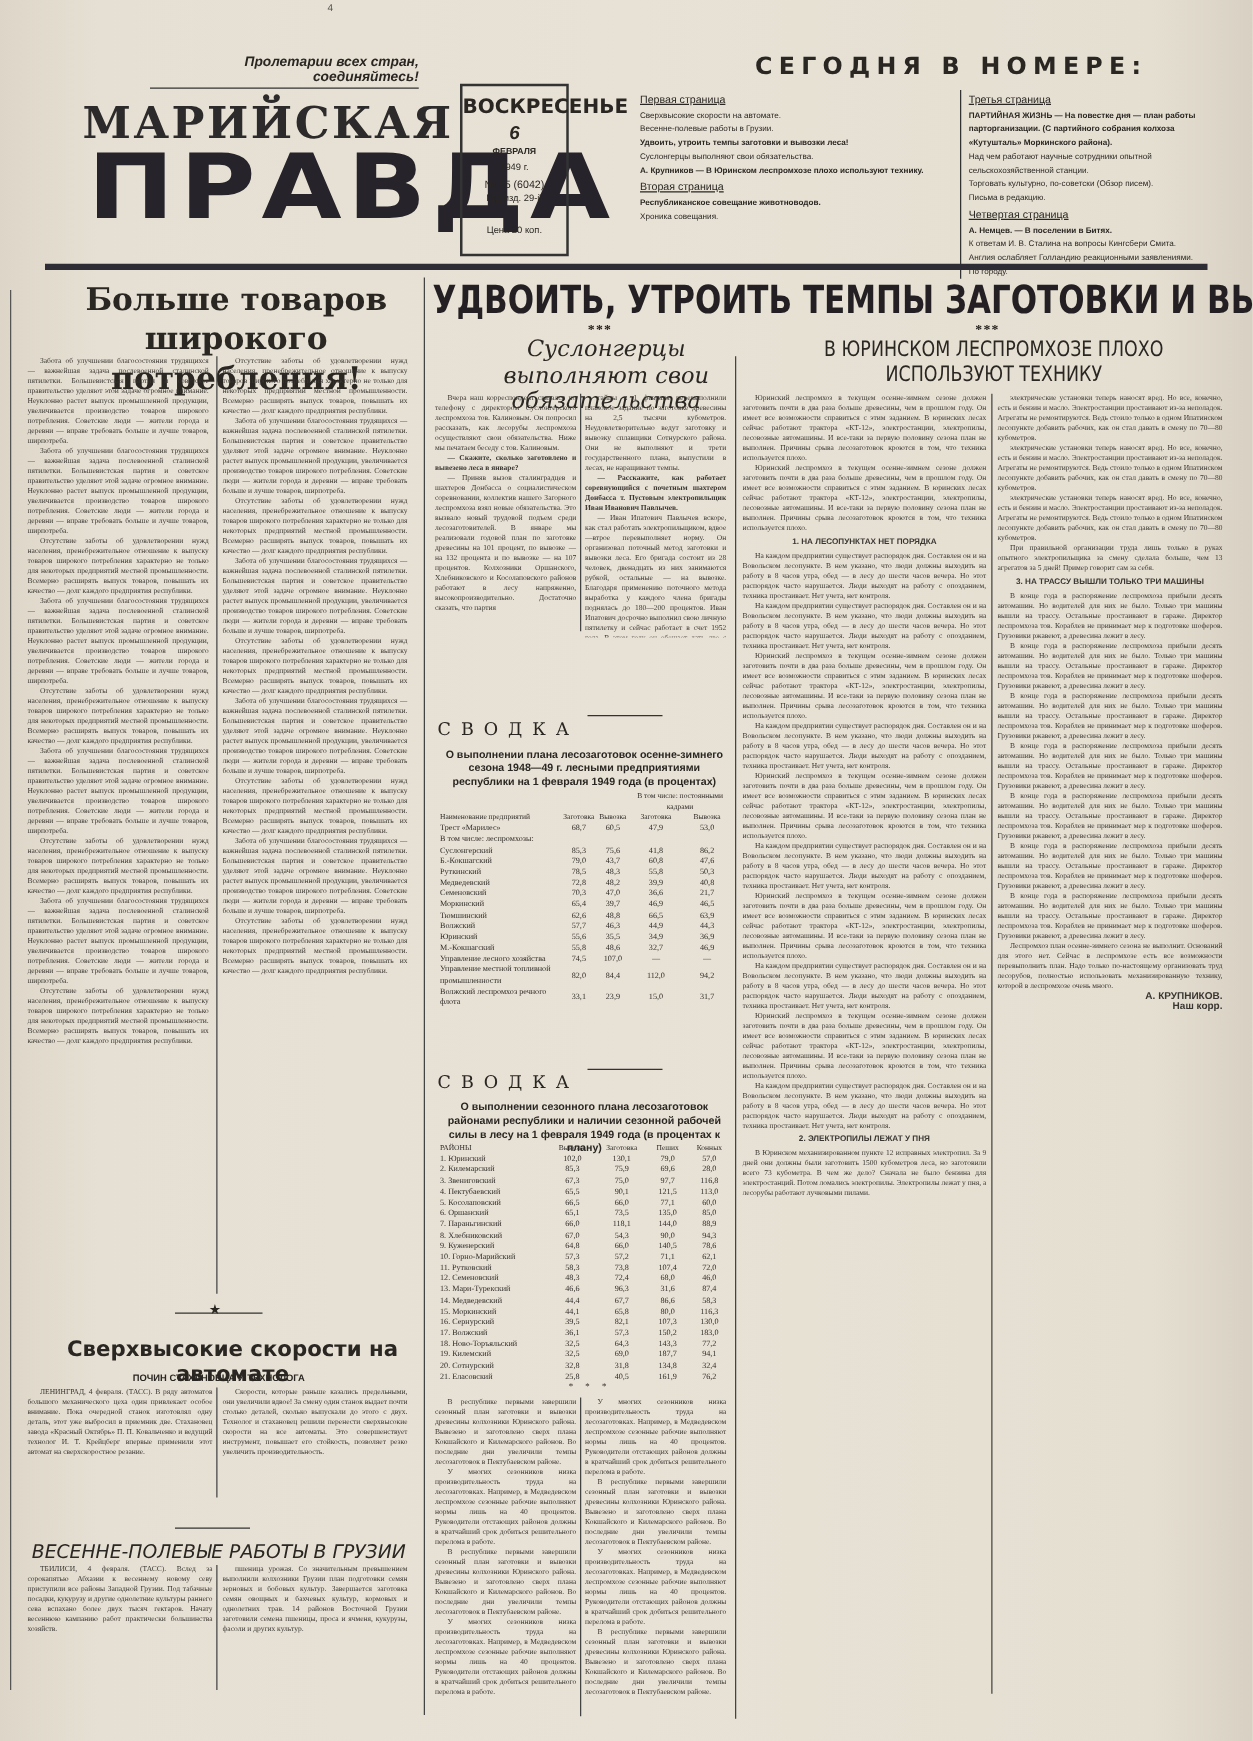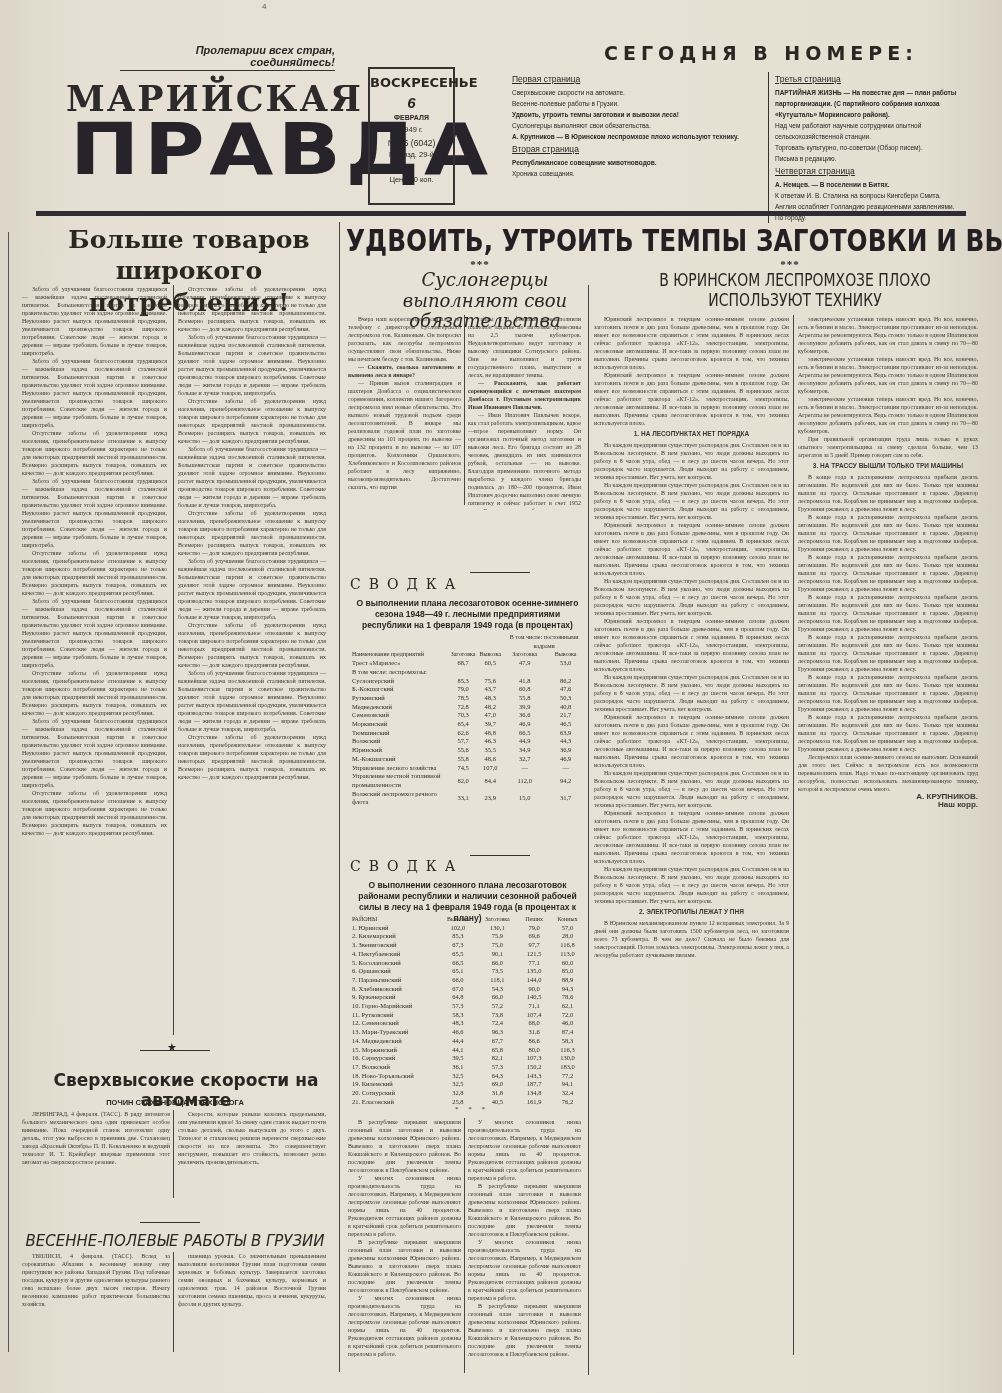--- a/index.html
+++ b/index.html
@@ -6,21 +6,21 @@
   body { width: 1002px; height: 1393px; background: #e3ddd0; font-family: "Liberation Serif", serif; color: #2a2622; overflow: hidden; position: relative; }
   .page { position: absolute; left: 0; top: 0; width: 1002px; height: 1393px; background: linear-gradient(90deg, #ddd6c8 0%, #e6e0d4 8%, #e8e2d6 50%, #e5dfd2 92%, #d8d1c3 100%); }
   .abs { position: absolute; }
   .folio { left: 262px; top: 2px; font-size: 8px; font-family: "Liberation Sans", sans-serif; color: #555; }
   .motto { left: 120px; top: 44px; width: 215px; font-size: 11px; font-style: italic; font-weight: bold; border-bottom: 1.5px solid #333; padding-bottom: 2px; text-align: right; font-family: "Liberation Sans", sans-serif; }
   .mast1 { left: 66px; top: 78px; font-size: 35px; font-family: "DejaVu Serif", serif; font-weight: bold; letter-spacing: 2px; color: #2c2a2a; }
   .mast2 { left: 70px; top: 113px; font-size: 72px; font-family: "DejaVu Sans", sans-serif; font-weight: bold; letter-spacing: 4px; color: #26232a; line-height: 1; transform: scaleX(1.15); transform-origin: left; }
   .organ { left: 40px; top: 192px; width: 320px; font-size: 7.5px; font-weight: bold; font-family: "Liberation Sans", sans-serif; text-align: center; line-height: 1.2; }
   .rule-top { left: 36px; top: 211px; width: 930px; height: 5px; background: #2e2c35; }
   .datebox { left: 368px; top: 67px; width: 87px; height: 138px; border: 2px solid #333; text-align: center; padding-top: 6px; font-family: "Liberation Sans", sans-serif; }
-  .datebox .dow { font-size: 13px; font-weight: bold; font-family: "DejaVu Sans", sans-serif; }
+  .datebox .dow { font-size: 16px; font-weight: bold; font-family: "DejaVu Sans", sans-serif; }
   .datebox .day { font-size: 15px; font-style: italic; font-weight: bold; margin-top: 4px; }
   .datebox .mon { font-size: 7px; font-weight: bold; margin-top: 3px; }
   .datebox .small { font-size: 7.5px; margin-top: 4px; }
   .today-title { left: 604px; top: 42px; font-size: 19px; font-weight: bold; letter-spacing: 5px; font-family: "DejaVu Sans", sans-serif; }
   .toc { font-family: "Liberation Sans", sans-serif; font-size: 6.5px; line-height: 11px; }
   .toc .hdr { font-size: 8.5px; text-decoration: underline; margin: 2px 0; }
   .toc .b { font-weight: bold; }
   .toc1 { left: 512px; top: 72px; width: 230px; }
   .toc2 { left: 768px; top: 72px; width: 205px; border-left: 1.5px solid #333; padding-left: 6px; }
   .vline { width: 1px; background: #444; }

